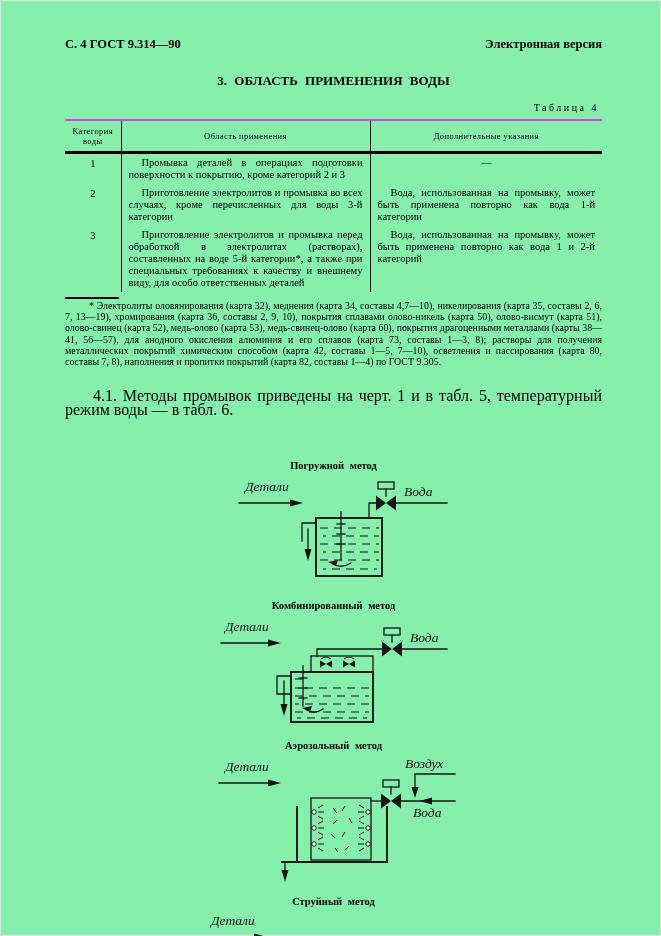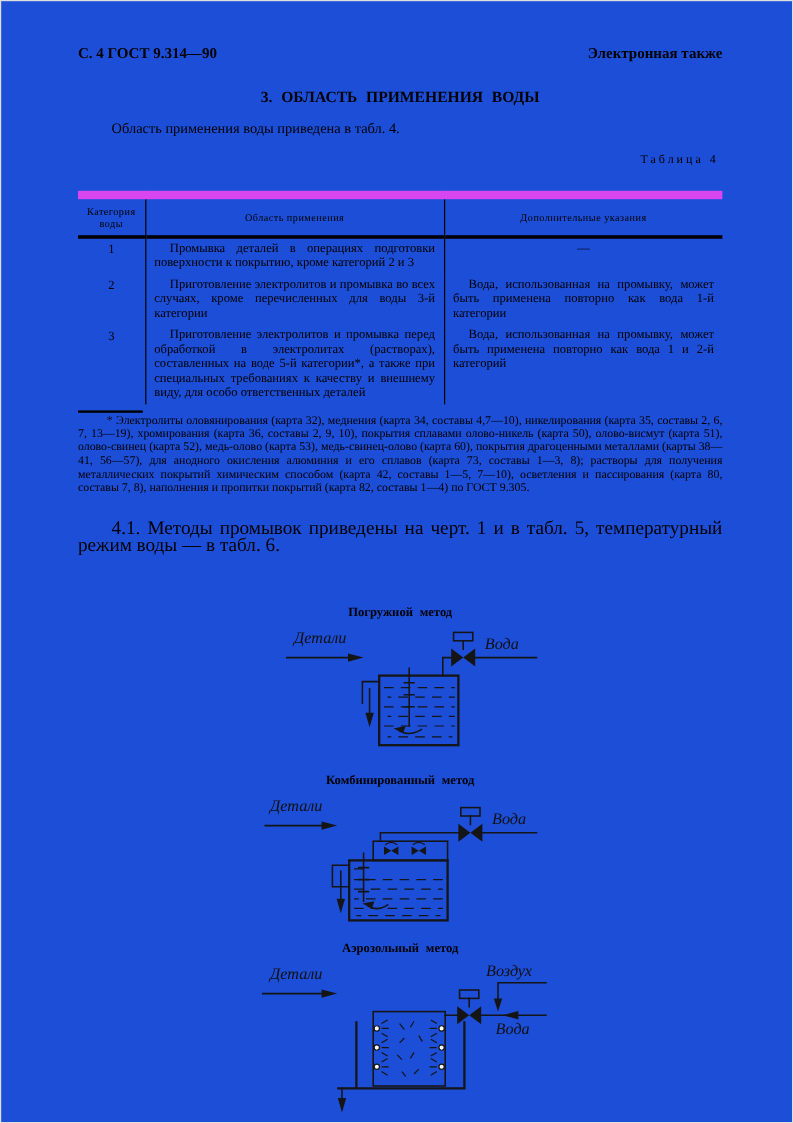--- a/index.html
+++ b/index.html
@@ -1,23 +1,23 @@
 <!DOCTYPE html>
 <html><head>
 <meta charset="utf-8">
 <style>
   html,body{margin:0;padding:0;background:#fff;}
   body{width:661px;height:936px;position:relative;font-family:"Liberation Serif",serif;color:#000;}
   .page{position:absolute;inset:0;box-sizing:border-box;border:1px solid #dedede;
-        padding:36px 58px 0 64px;background:#1d4ed8;}
+        padding:36px 58px 0 64px;background:#86efac;}
   .hdr{display:flex;justify-content:space-between;font-weight:bold;font-size:12.5px;}
   .sec-title{text-align:center;font-weight:bold;font-size:13px;word-spacing:4px;margin:21px 0 0 0;}
   .intro{font-size:12px;margin:11px 0 0 0;text-indent:28px;}
   .tbl-label{text-align:right;font-size:10px;letter-spacing:2.5px;margin-top:13px;padding-right:3px;}
-  table{border-collapse:collapse;width:100%;margin-top:20px;border-top:7px solid #d946ef;table-layout:fixed;}
+  table{border-collapse:collapse;width:100%;margin-top:6px;border-top:2px solid #d946ef;table-layout:fixed;}
   thead th{font-weight:normal;font-size:8.5px;line-height:10px;text-align:center;vertical-align:middle;
            padding:5px 6px;border-bottom:3px solid #000;letter-spacing:0.4px;}
   tbody td{font-size:10.5px;line-height:12px;vertical-align:top;padding:3px 7px 3px 7px;}
   .vr{border-right:1px solid #000;}
   td.cat{text-align:center;padding-top:4px;}
   td.app,td.note{text-align:justify;text-indent:13px;}
   td.dash{text-align:center;text-indent:0;}
   .fn-rule{width:54px;border-top:2px solid #000;margin-top:5px;}
   .footnote{font-size:9.9px;line-height:11.2px;text-align:justify;text-indent:24px;margin:1px 0 0 0;}
   .para41{font-size:16px;line-height:13.5px;text-align:justify;text-indent:28px;margin:22px 0 16px 0;}
@@ -35,25 +35,24 @@
   .nz{fill:#fff;stroke:#151515;stroke-width:1px;}
   text.dl{font-family:"Liberation Serif",serif;font-style:italic;font-size:13.5px;fill:#101010;}
 </style>
 </head>
 <body>
 
 <div class="page">
 
   <div class="hdr">
     <span>С. 4 ГОСТ 9.314—90</span>
-    <span>Электронная также</span>
+    <span>Электронная версия</span>
   </div>
 
   <div class="sec-title">3. ОБЛАСТЬ ПРИМЕНЕНИЯ ВОДЫ</div>
-  <p class="intro">Область применения воды приведена в табл. 4.</p>
 
   <div class="tbl-label">Таблица 4</div>
 
   <table>
     <colgroup>
         <col style="width:56px">
         <col style="width:249px">
         <col>
       </colgroup>
     <thead>
@@ -240,20 +239,21 @@
         </g>
         <g>
           <polygon class="ar" points="210,45 223,41.5 223,48.5"></polygon>
         </g>
         <text class="dl" x="196" y="12">Воздух</text>
         <text class="dl" x="204" y="61">Вода</text>
       </svg>
     </div>
 
     <div class="fig-cell">
+      <div class="fig-title">Струйный метод</div>
       <svg width="250" height="128" viewBox="0 0 250 128">
         <text class="dl" x="2" y="13">Детали</text>
         <g>
           <line class="ln" x1="0" y1="25" x2="50" y2="25"></line>
           <polygon class="ar" points="58,25 45,21.5 45,28.5"></polygon>
         </g>
         <g>
           <path class="tk" d="M72,56 L72,110"></path>
           <path class="tk" d="M58,110 L164,110 L164,56"></path>
         </g>

